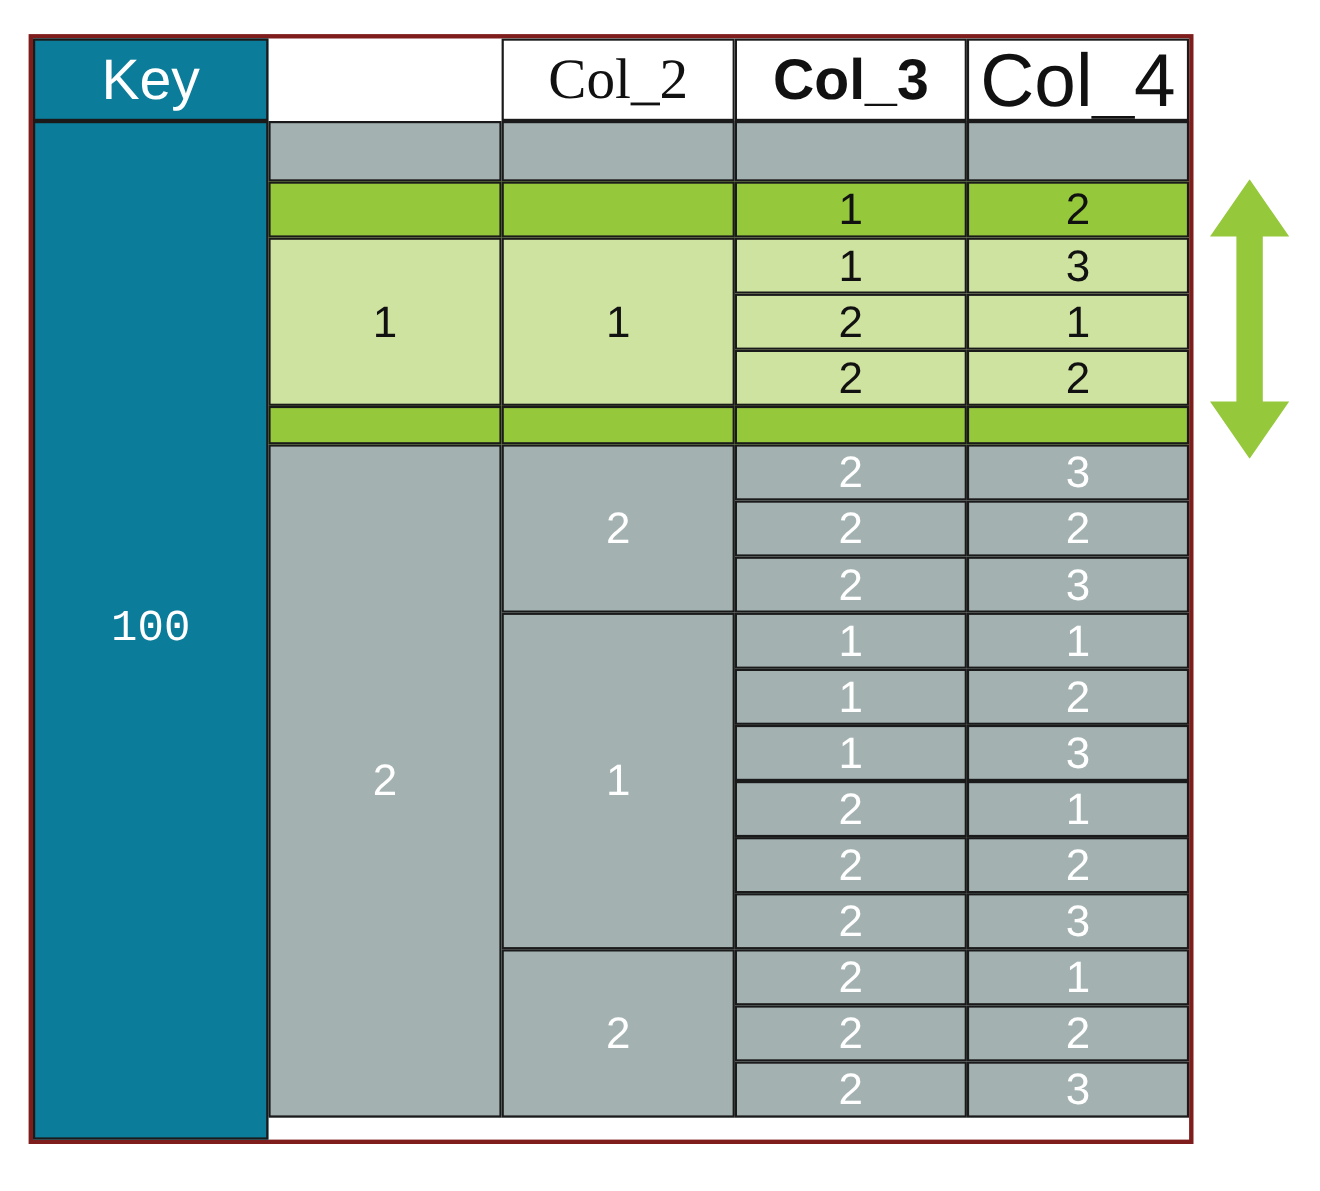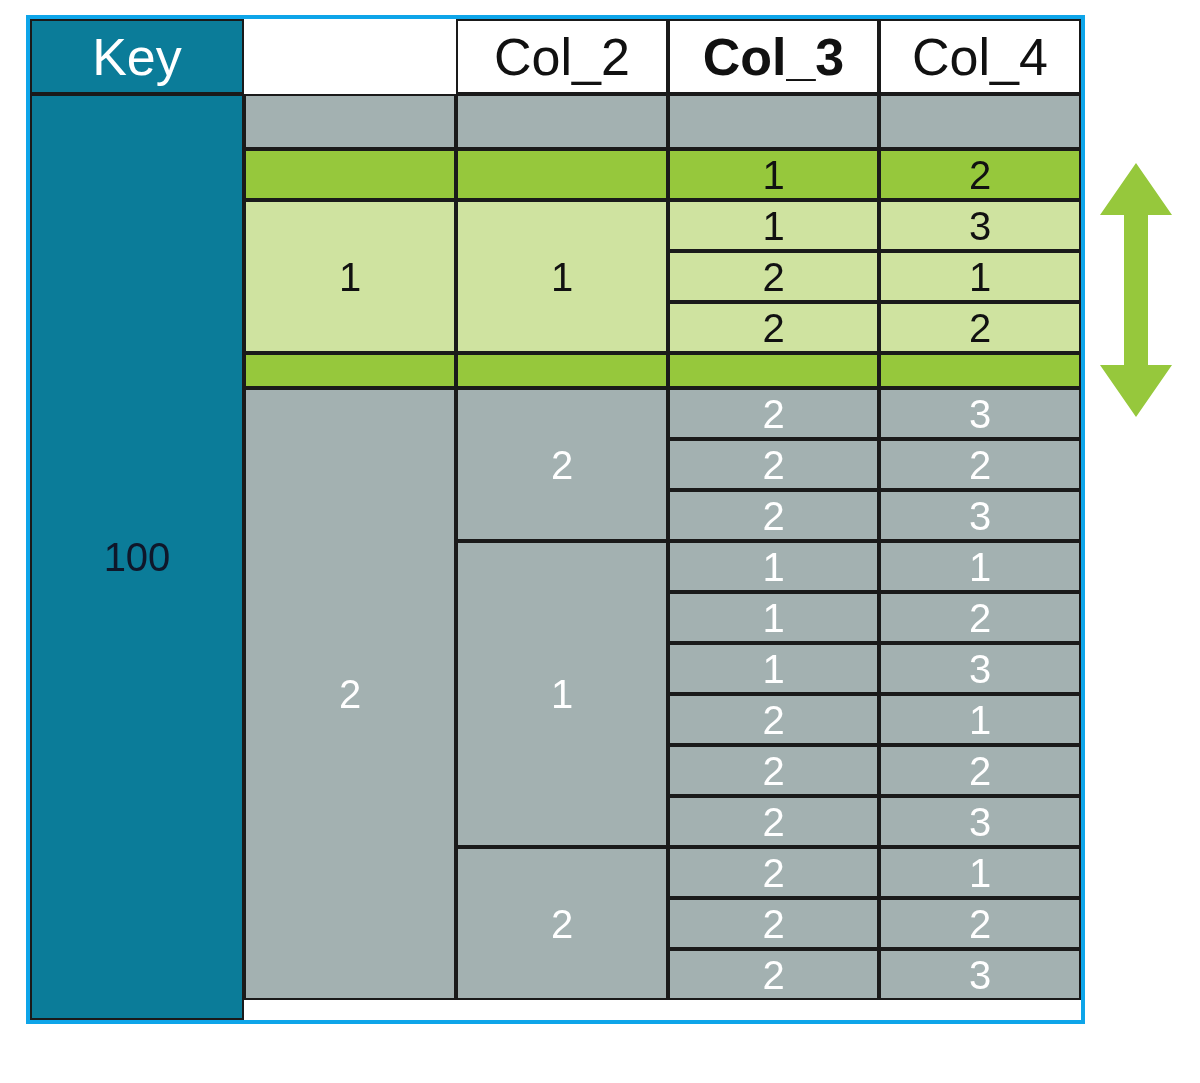--- a/index.html
+++ b/index.html
@@ -19,25 +19,25 @@
     position: absolute;
     left: 0; top: 0;
     width: 1200px;
     height: 1083px;
   }
 
   
   #table-frame {
     position: absolute;
     left: 26px;
-    top: 15px;
+    top: 31px;
     width: 1059px;   
     height: 1009px;  
     box-sizing: border-box;
-    border: 4px solid #0ea5e9;
+    border: 4px solid #7f1d1d;
   }
 
   .grid {
     position: absolute;
     left: 0; top: 0;
     width: 100%;
     height: 100%;
   }
 
   
@@ -60,21 +60,21 @@
     background: #ffffff;
     color: #111111;
     border: 2px solid #1a1a1a;
   }
   .hdr-key {
     background: #0b7c99;
     color: #ffffff;
   }
 
   
-  .fill-key   { background: #0b7c99; color: #0f172a; }
+  .fill-key   { background: #0b7c99; color: #ffffff; font-family: Liberation Mono, monospace; }
   .fill-gray  { background: #a3b1b1; color: #ffffff; }
   .fill-green-dark  { background: #96c83c; color: #111111; }
   .fill-green-light { background: #cfe3a0; color: #111111; }
 
   .txt-dark  { color: #111111; }
   .txt-white { color: #ffffff; }
 
   .key-label { font-size: 40px; }
 
   
@@ -88,23 +88,23 @@
   #arrow-wrap svg { display: block; width: 100%; height: 100%; }
 </style>
 </head>
 <body>
 
 <div id="stage">
 
   <div id="table-frame">
     <div class="grid" id="grid">
         <div class="cell hdr hdr-key" style="left: 0px; top: 0px; width: 214px; height: 75px; font-size: 52px;">Key</div>
-        <div class="cell hdr" style="left: 426px; top: 0px; width: 212px; height: 75px; font-size: 52px;">Col_2</div>
+        <div class="cell hdr" style="left: 426px; top: 0px; width: 212px; height: 75px; font-size: 52px; font-family: Liberation Serif, serif;">Col_2</div>
         <div class="cell hdr" style="left: 638px; top: 0px; width: 211px; height: 75px; font-size: 52px; font-weight: bold;">Col_3</div>
-        <div class="cell hdr" style="left: 849px; top: 0px; width: 202px; height: 75px; font-size: 52px;">Col_4</div>
+        <div class="cell hdr" style="left: 849px; top: 0px; width: 202px; height: 75px; font-size: 68px;">Col_4</div>
         <div class="cell fill-key bd key-label" style="left: 0px; top: 75px; width: 214px; height: 926px; font-size: 40px;">100</div>
         <div class="cell fill-gray bd" style="left: 214px; top: 75px; width: 212px; height: 55px; font-size: 40px;"></div>
         <div class="cell fill-gray bd" style="left: 426px; top: 75px; width: 212px; height: 55px; font-size: 40px;"></div>
         <div class="cell fill-gray bd" style="left: 638px; top: 75px; width: 211px; height: 55px; font-size: 40px;"></div>
         <div class="cell fill-gray bd" style="left: 849px; top: 75px; width: 202px; height: 55px; font-size: 40px;"></div>
         <div class="cell fill-green-dark bd txt-dark" style="left: 638px; top: 130px; width: 211px; height: 51px; font-size: 40px;">1</div>
         <div class="cell fill-green-dark bd txt-dark" style="left: 849px; top: 130px; width: 202px; height: 51px; font-size: 40px;">2</div>
         <div class="cell fill-green-light bd txt-dark" style="left: 638px; top: 181px; width: 211px; height: 51px; font-size: 40px;">1</div>
         <div class="cell fill-green-light bd txt-dark" style="left: 849px; top: 181px; width: 202px; height: 51px; font-size: 40px;">3</div>
         <div class="cell fill-green-light bd txt-dark" style="left: 638px; top: 232px; width: 211px; height: 51px; font-size: 40px;">2</div>

